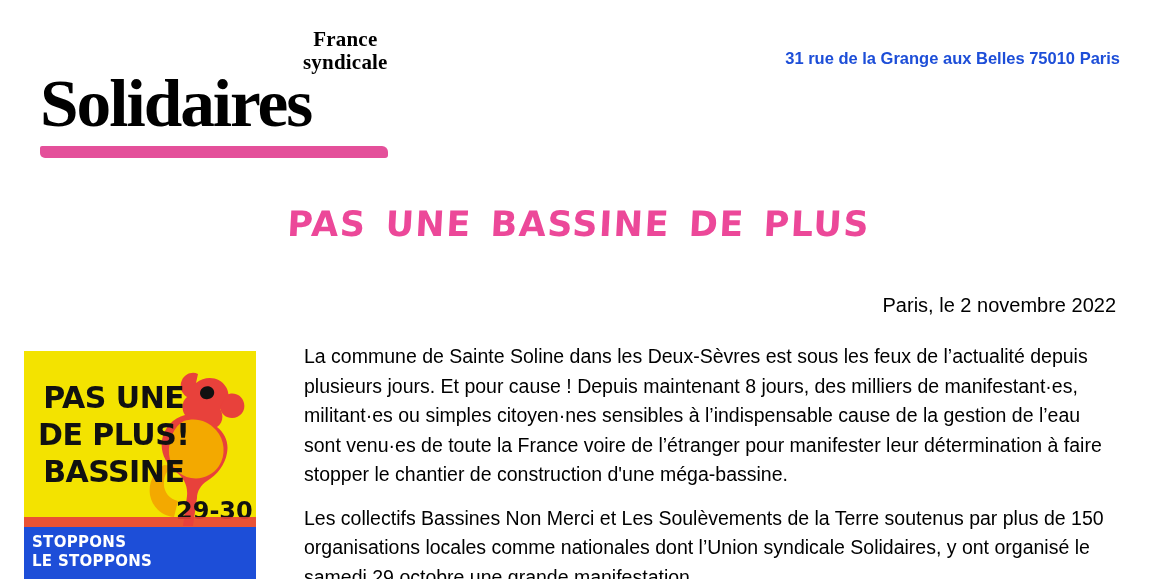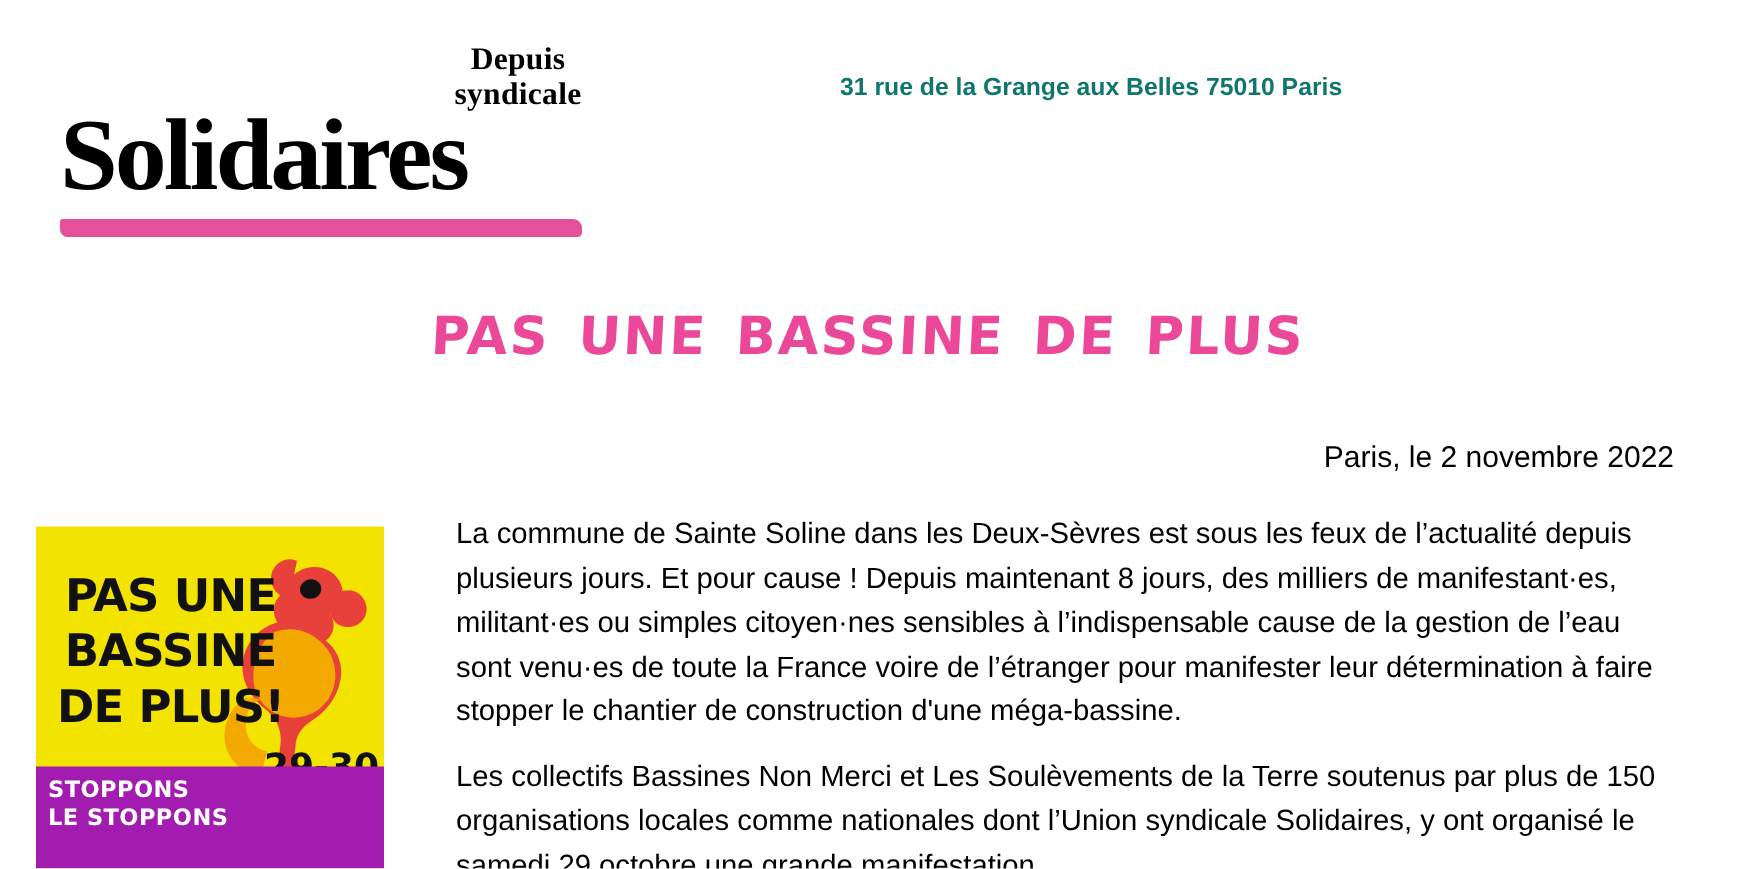--- a/index.html
+++ b/index.html
@@ -64,25 +64,25 @@
     height: 12px;
     background: #e4509a;
     border-radius: 2px 6px 3px 5px;
   }
 
   .contact-block {
     position: absolute;
     left: 560px;
     top: 45px;
     width: 560px;
-    text-align: left;
+    text-align: right;
     font-size: 16.5px;
     font-weight: bold;
     line-height: 26px;
-    color: #0f766e;
+    color: #1d4ed8;
   }
   .contact-line3 .sep {
     display: inline-block;
     padding: 0 12px;
   }
 
   
   .main-title {
     position: absolute;
     left: 0;
@@ -146,22 +146,22 @@
     right: 2px;
     top: 18px;
     width: 120px;
     height: 170px;
   }
   .poster-band {
     position: absolute;
     left: 0;
     bottom: 0;
     width: 232px;
-    height: 68px;
-    background: #a21caf;
+    height: 52px;
+    background: #1d4ed8;
   }
   .poster-band-inner {
     position: absolute;
     left: 8px;
     top: 6px;
     font-family: "DejaVu Sans", sans-serif;
     font-weight: bold;
     font-size: 15px;
     line-height: 19px;
     color: #fff;
@@ -192,21 +192,21 @@
     margin: 0 0 14px 16px;
   }
 </style>
 </head>
 <body>
 
 <div class="header">
 
   <div class="logo-block">
     <div class="logo-union">
-      <div>Depuis</div>
+      <div>France</div>
       <div>syndicale</div>
     </div>
     <div class="logo-solidaires">Solidaires</div>
     <div class="logo-underline"></div>
   </div>
 
   <div class="contact-block">
     <div>31 rue de la Grange aux Belles 75010 Paris</div>
   </div>
 </div>
@@ -225,22 +225,22 @@
       <path d="M50 52 c12 -4 24 0 32 9 c9 10 10 25 3 36 c-6 9 -17 14 -28 12 c-12 -2 -21 -12 -22 -24 c-1 -14 5 -28 15 -33 z"></path>
       <path d="M30 96 c-10 6 -16 18 -14 30 c2 12 12 21 24 22 l4 -16 c-9 -2 -15 -10 -14 -19 c0 -7 4 -13 10 -16 z"></path>
     </g>
     <g fill="#111">
       <path d="M70 18 c4 -2 9 0 10 4 c1 4 -2 8 -6 8 c-4 1 -8 -2 -8 -6 c0 -3 2 -5 4 -6 z"></path>
     </g>
   </svg>
 
   <div class="poster-text">
     <div>PAS UNE</div>
+    <div>DE PLUS!</div>
     <div>BASSINE</div>
-    <div>DE PLUS!</div>
   </div>
 
   <div class="poster-dates">
     <div>29-30</div>
     <div class="d2">OCT.22</div>
   </div>
 
   <div class="poster-stripe"></div>
   <div class="poster-band">
     <div class="poster-band-inner">

